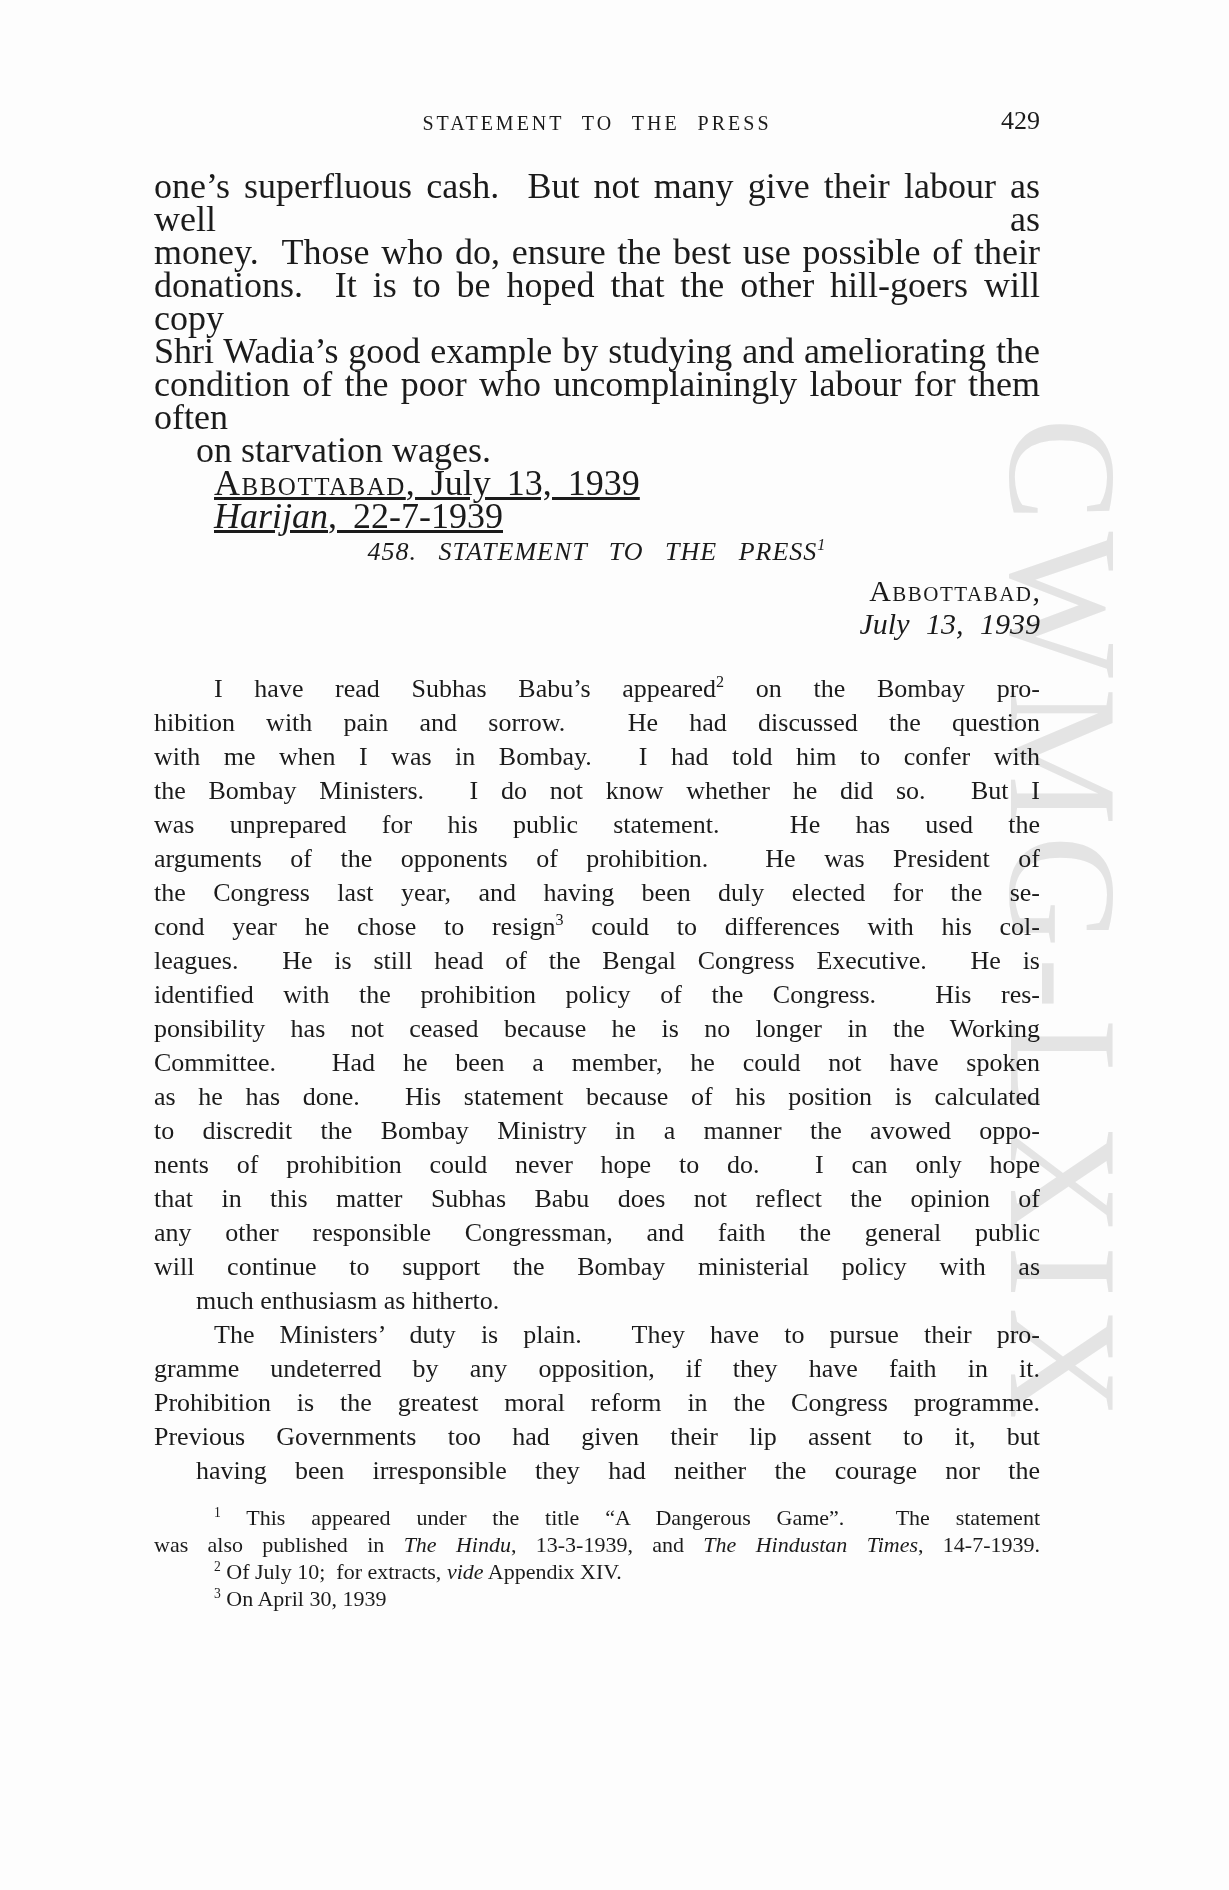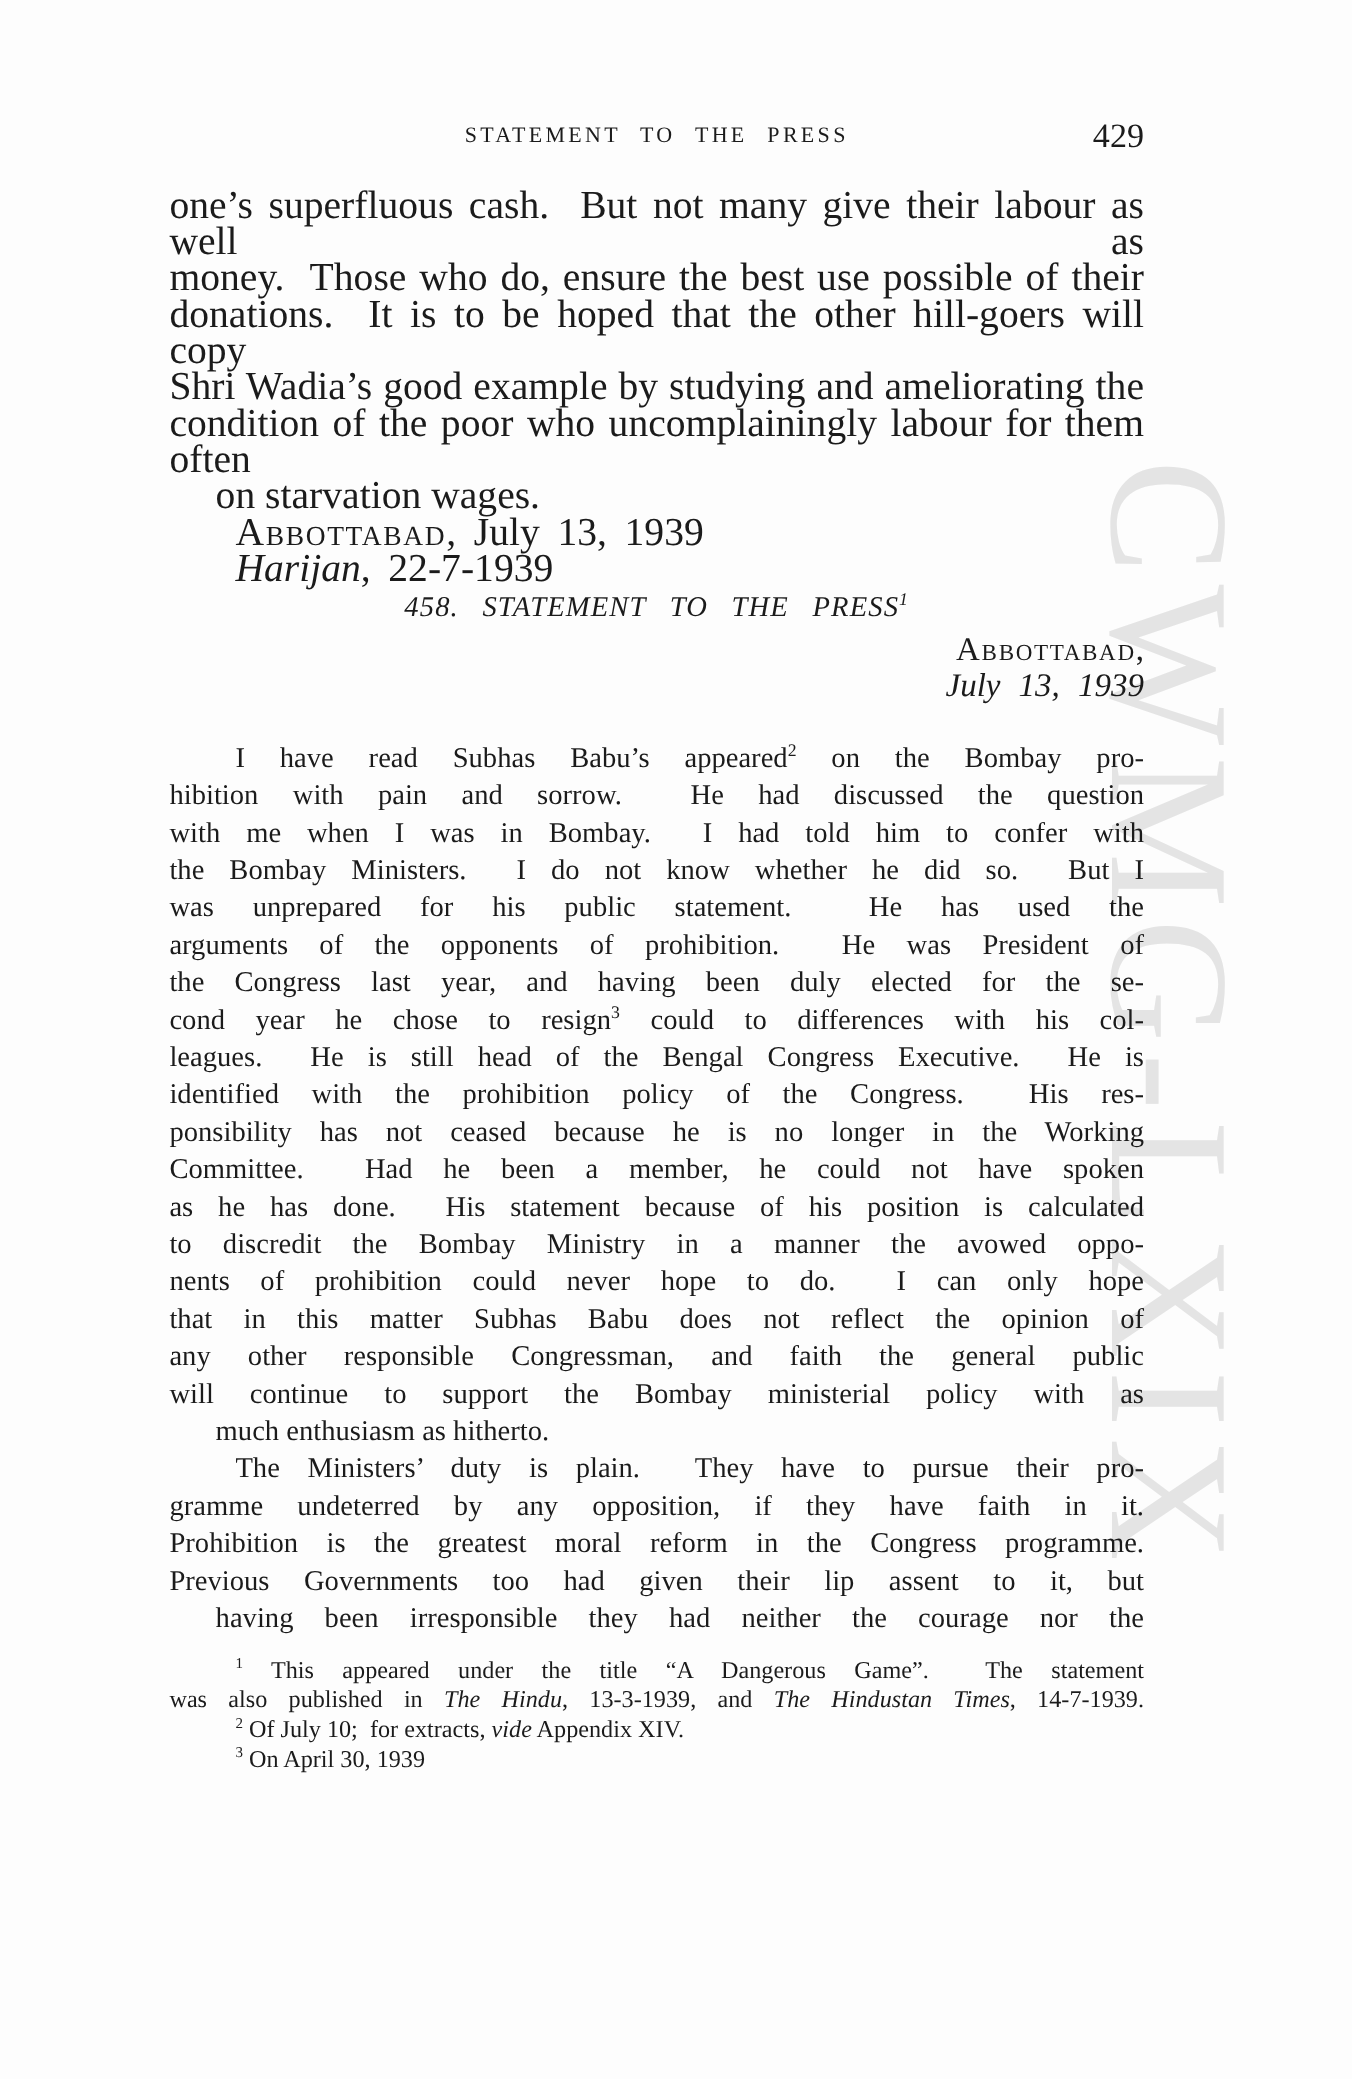--- a/index.html
+++ b/index.html
@@ -39,21 +39,21 @@
   }
   .header .title {
     position: absolute; left: 0; right: 0; top: 6px;
     text-align: center;
     font-size: 20px;
     letter-spacing: 3px;
     word-spacing: 10px;
   }
   .header .pagenum {
     position: absolute; right: 0; top: 0;
-    font-size: 31px;
+    font-size: 26px;
   }
 
   
   .jlines > div, .plain > div, .fnlines > div, .clines > div {
     white-space: pre-wrap;
   }
   .jlines > div {
     text-align: justify;
     text-align-last: justify;
   }
@@ -64,21 +64,21 @@
   .sc { font-variant: small-caps; letter-spacing: 1.5px; }
   sup { font-size: 62%; vertical-align: super; line-height: 0; }
 
   
   .block-prev {
     position: absolute;
     top: 170px; left: 154px; width: 886px;
     font-size: 36px; line-height: 33px;
     z-index: 1;
   }
-  .block-prev .plain { word-spacing: 7px; }
+  .block-prev .plain { word-spacing: 7px; text-decoration: underline; }
 
   
   .heading458 {
     position: absolute;
     top: 537px; left: 154px; width: 886px;
     font-size: 26px;
     word-spacing: 14px;
     letter-spacing: 1px;
     z-index: 1;
   }

